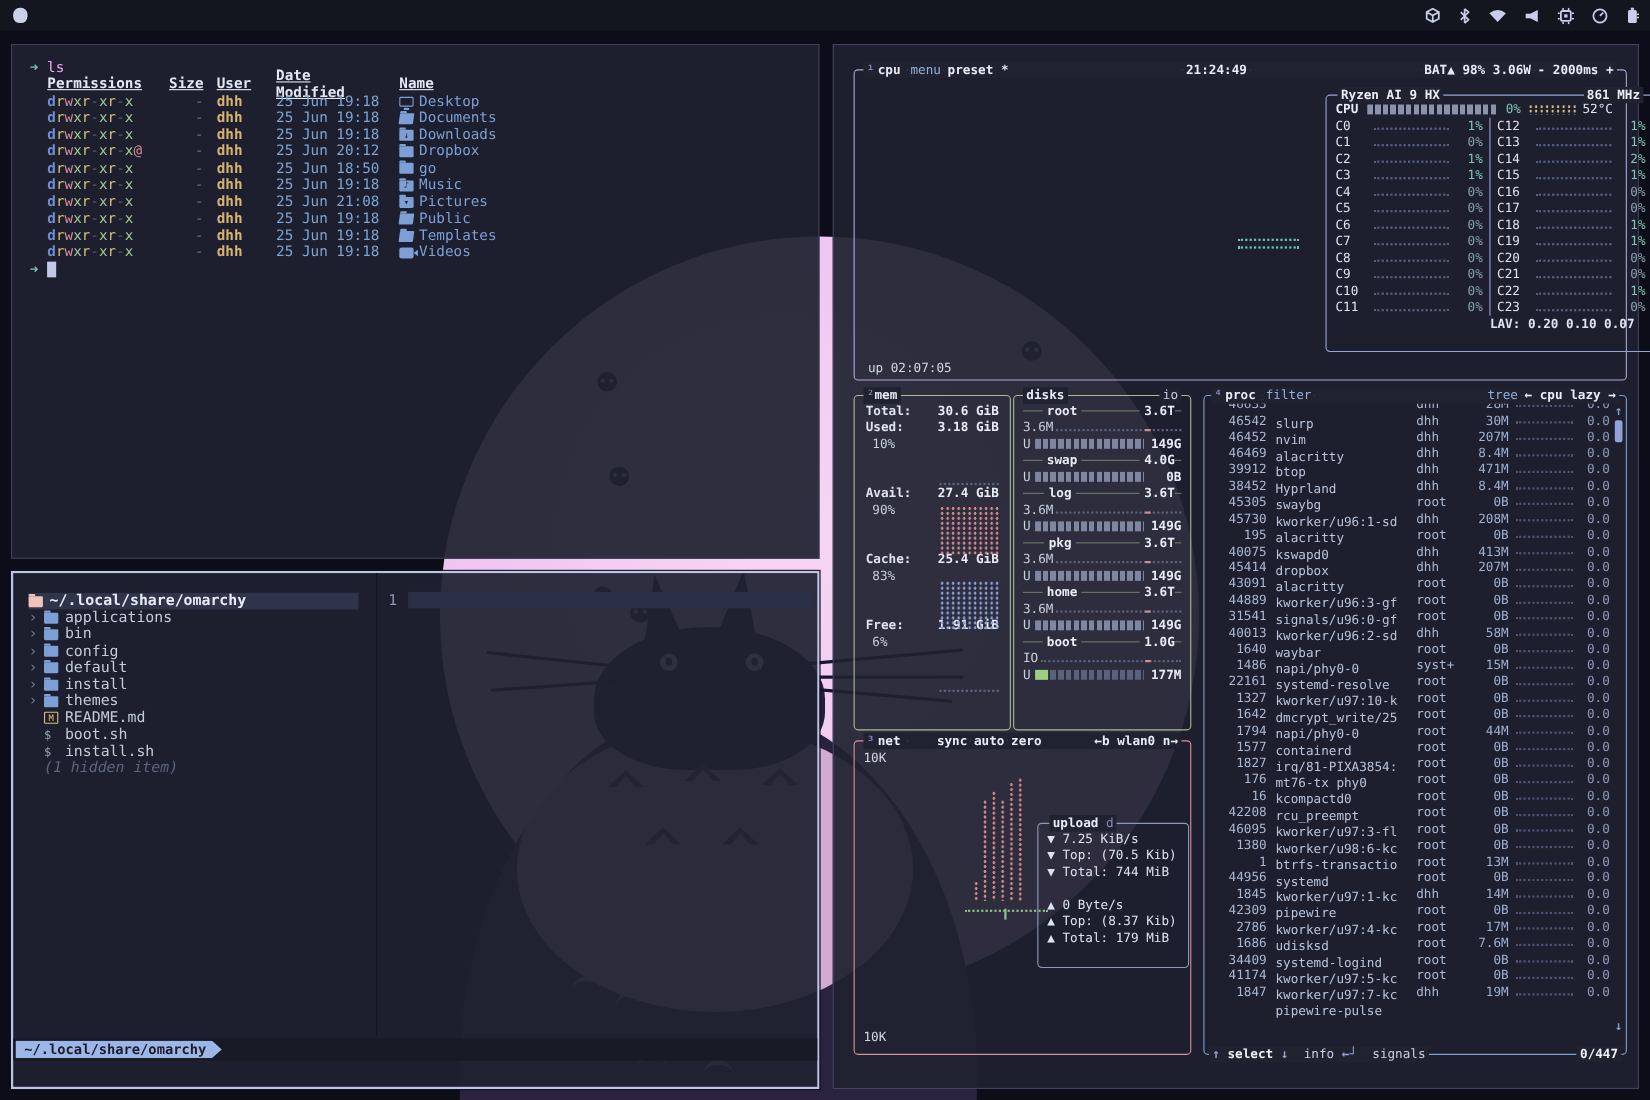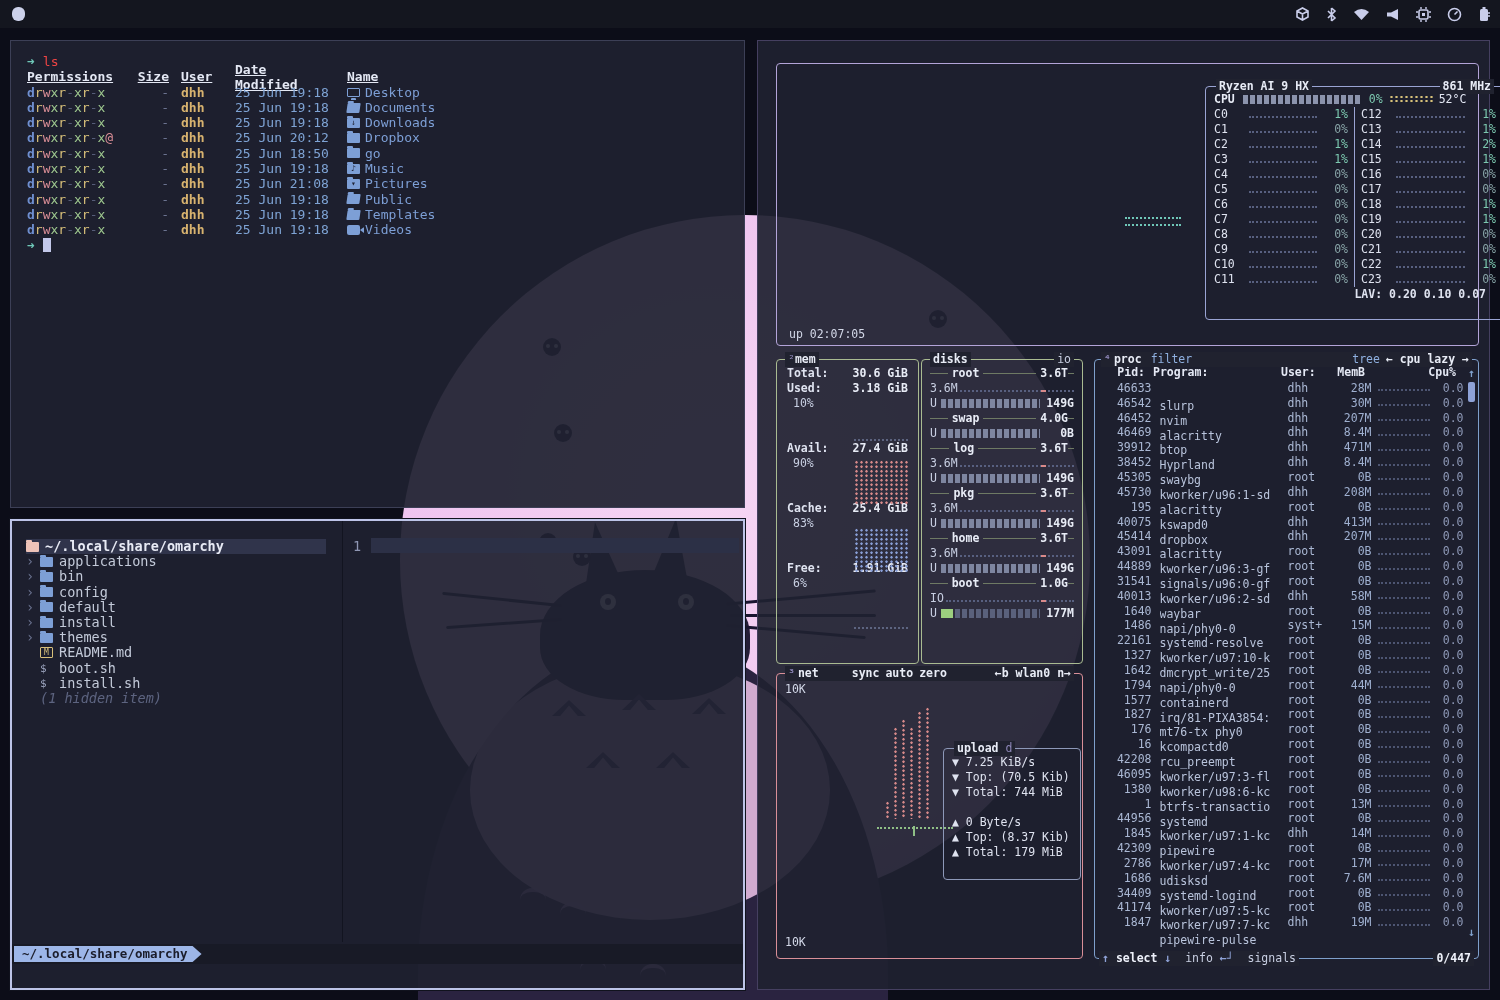--- a/index.html
+++ b/index.html
@@ -32,23 +32,23 @@
   #tray svg { display:block; }
   
   .window { position:absolute; background:rgba(31,33,48,0.93); z-index:10; }
   #win-ls { left:10px; top:40px; width:735px; height:468px; border:1px solid #3c3f56; }
   #win-nvim { left:10px; top:519px; width:735px; height:471px; border:2px solid #bdc4e8; outline:1px solid #10121d; }
   #win-btop { left:757px; top:40px; width:733px; height:950px; border:1px solid #453f60; }
   
   #win-ls .content { padding:13px 16px; font-size:13px; line-height:15.3px; color:#c6cde0; }
   .lsrow { display:flex; align-items:center; height:15.3px; }
   .prompt-ico { color:#6fc7b8; font-weight:bold; margin-right:8px; }
-  .cmd { color:#ef4444; }
+  .cmd { color:#f0abfc; }
   .lshead span { font-weight:bold; color:#e4e8f4; text-decoration:underline; }
-  .c-perm { width:110px; } .c-size { width:32px; text-align:right; color:#6b7390; }
+  .c-perm { width:110px;margin-left:16px; } .c-size { width:32px; text-align:right; color:#6b7390; }
   .c-user { width:46px; margin-left:12px; color:#d8b36f; font-weight:bold; }
   .c-date { width:100px; margin-left:8px; color:#7ea3d4; }
   .c-name { margin-left:12px; color:#7d9fd6; display:flex; align-items:center; gap:5px; }
   .pd{color:#6f8fd0;font-weight:bold}.pr{color:#d8c07a}.pw{color:#d98d96}.px1{color:#9fc98f}
   .pdim{color:#565d78}.pa{color:#d98d96}
   .lsicon { position:relative; width:13px; height:10px; background:#7d9fd6; border-radius:1px; display:inline-block; }
   .lsicon::before { content:""; position:absolute; left:0; top:-2px; width:6px; height:2px; background:#7d9fd6; border-radius:1px 1px 0 0; }
   .lsicon.icon-desktop { background:transparent; border:1.5px solid #7d9fd6; height:9px; border-radius:1px; }
   .lsicon.icon-desktop::before { left:3px; top:9px; width:5px; height:2px; }
   .lsicon.icon-folder-open { transform:skewX(-8deg); }
@@ -440,20 +440,30 @@
     <div id="line-no">1</div>
   </div>
   <div id="statusline">
     <div id="status-seg">~/.local/share/omarchy</div>
   </div>
 </div>
 
 <div class="window" id="win-btop">
 
   <div class="panel p-cpu" style="left:18px; top:22px; width:703px; height:283px;">
+    <div class="hdrbar" style="top:-8px; left:8px; right:8px; position:absolute;">
+      <span class="bold"><i class="key" style="font-style:normal;color:#8d86b8">¹</i><span>cpu</span></span>
+      <span style="color:#8fb0e0">menu</span>
+      <span class="bold">preset *</span>
+      <span style="flex:1"></span>
+      <span class="bold">21:24:49</span>
+      <span style="flex:1"></span>
+      <span class="bold">BAT▲ 98% 3.06W</span>
+      <span class="bold">- 2000ms +</span>
+    </div>
 
     <div class="minigraph">
         <div></div>
         <div></div>
       </div>
     <div class="uptime">up 02:07:05</div>
 
     <div class="corebox">
       <span class="plabel" style="left:10px">Ryzen AI 9 HX</span>
       <span class="plabel" style="right:10px">861 MHz</span>
@@ -802,27 +812,20 @@
   </div>
 
   <div class="panel p-proc" style="left:336px; top:318px; width:385px; height:600px;">
     <div class="hdrbar" style="top:-8px; left:6px; right:6px; position:absolute;">
       <span class="bold"><i class="key" style="font-style:normal;color:#8d86b8">⁴</i><span>proc</span></span>
       <span style="color:#8fb0e0">filter</span>
       <span style="flex:1"></span>
       <span style="color:#8fb0e0">tree</span>
       <span class="bold">← cpu lazy →</span>
     </div>
-    <div class="prochead">
-      <span class="h-pid">Pid:</span>
-      <span class="h-prog">Program:</span>
-      <span class="h-usr">User:</span>
-      <span class="h-mem">MemB</span>
-      <span class="h-cpu">Cpu%</span>
-    </div>
     <span class="sarrow" style="top:6px">↑</span>
     <div class="scrollbar"></div>
     <div class="procrows">
 
         <div class="prow">
           <span class="pid">46633</span>
           <span class="prog">slurp</span>
           <span class="pusr">dhh</span>
           <span class="pmem">28M</span>
           <span class="pdots"></span>

